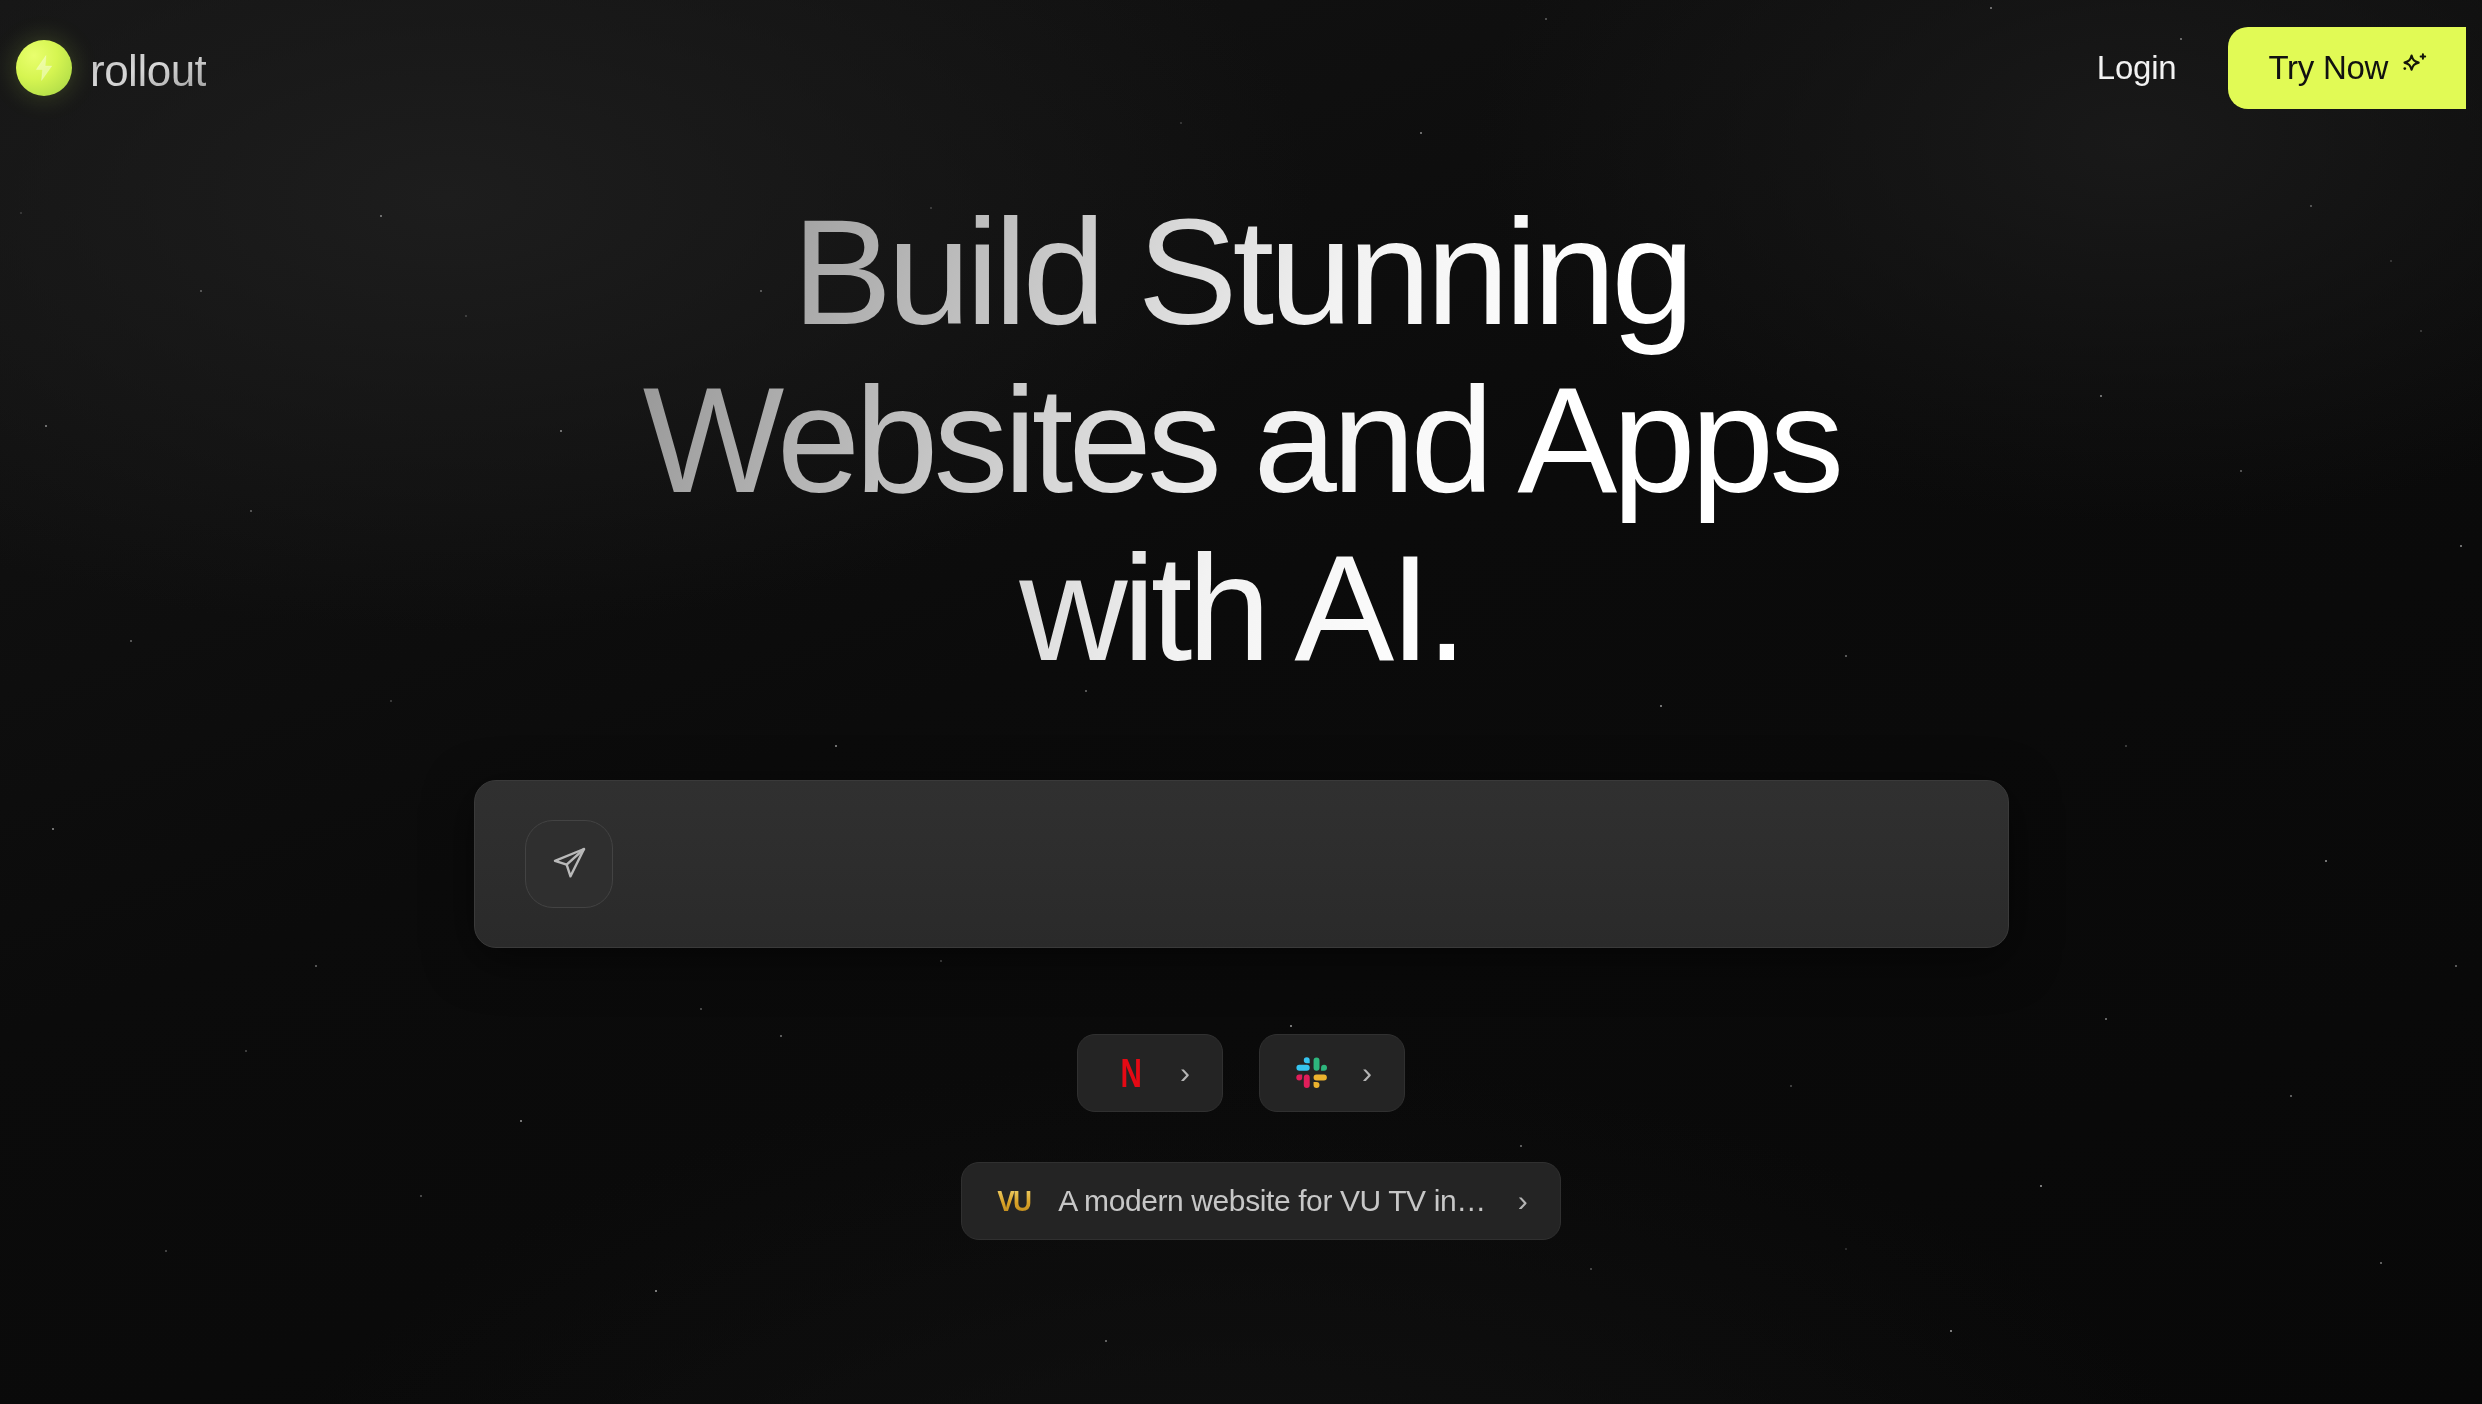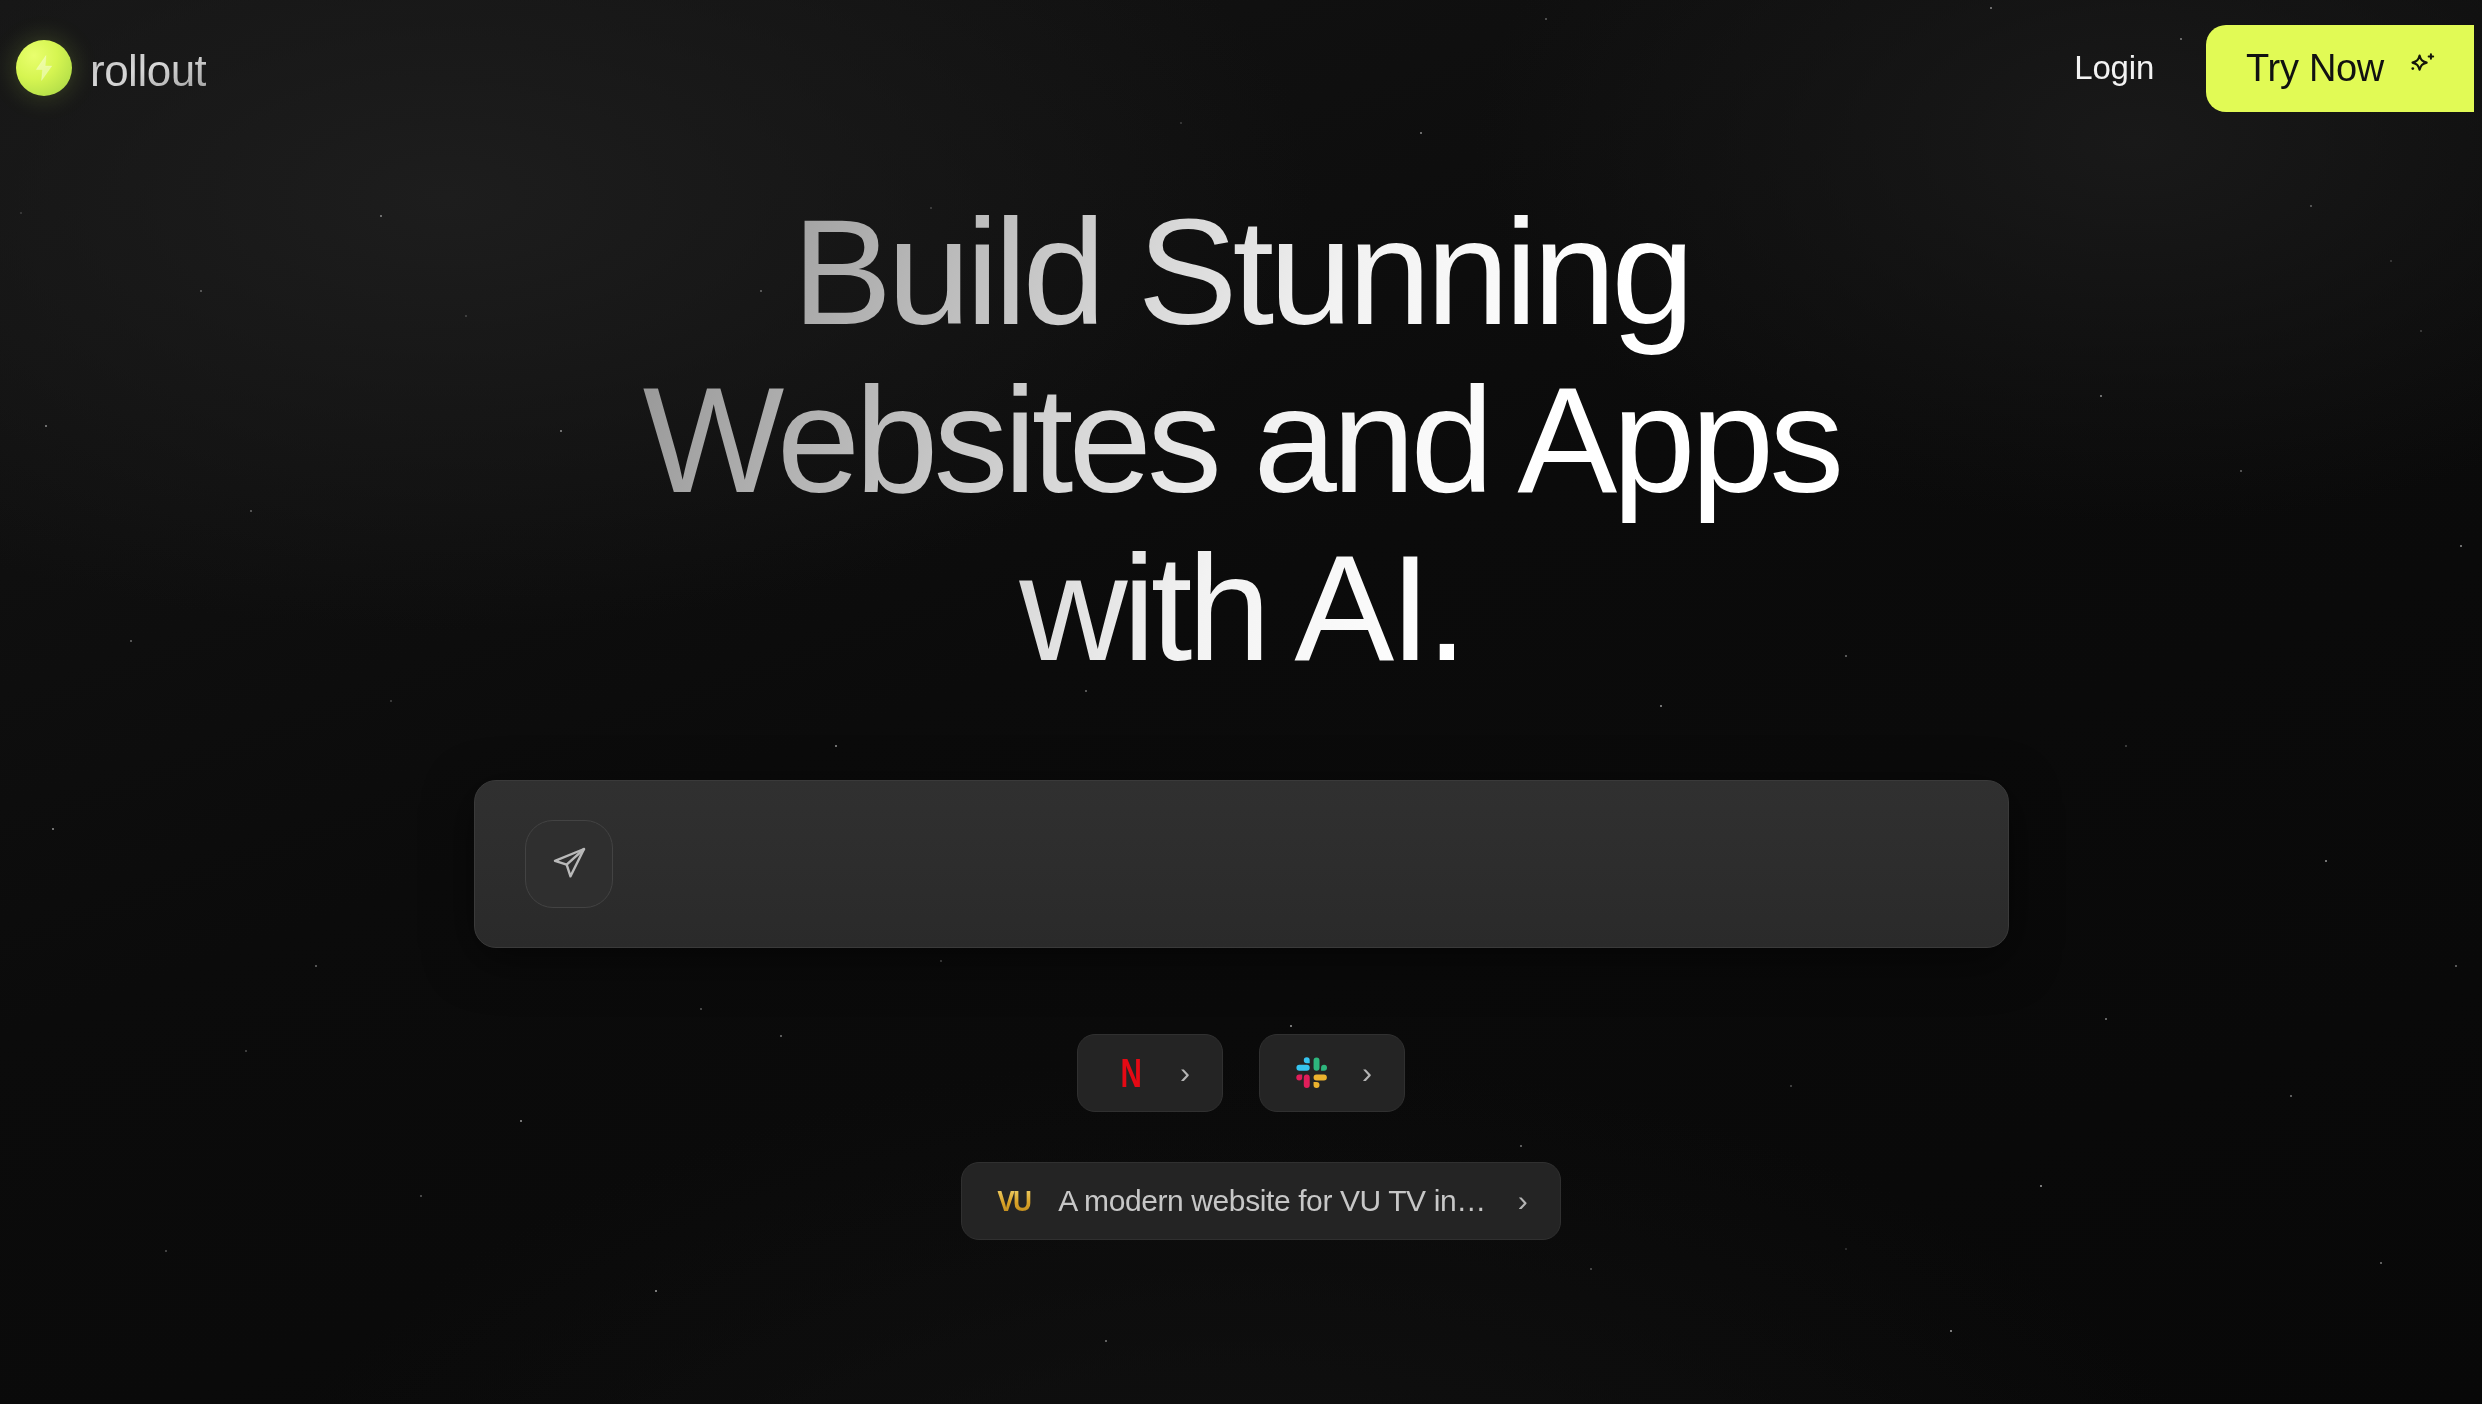--- a/index.html
+++ b/index.html
@@ -70,37 +70,37 @@
     letter-spacing: -0.5px;
     background: linear-gradient(160deg, #b9b9b9 0%, #d8d8d8 45%, #9c9c9c 100%);
     -webkit-background-clip: text;
     background-clip: text;
     color: transparent;
   }
   #header-actions {
     display: flex;
     align-items: center;
     gap: 52px;
-    padding-right: 8px;
+    padding-right: 16px;
     margin-left: 16px;
   }
   #login-link {
     font-size: 33px;
     color: #f2f2f2;
     letter-spacing: -0.2px;
     cursor: pointer;
     font-weight: 400;
   }
   #try-now-button {
     display: flex;
     align-items: center;
-    gap: 20px;
+    gap: 8px;
     background: #e1fa55;
     color: #111111;
-    font-size: 38px;
+    font-size: 33px;
     font-weight: 500;
     letter-spacing: -0.3px;
     padding: 22px 36px 22px 40px;
     border: none;
     border-radius: 20px 0 0 20px;
     cursor: pointer;
     font-family: "Liberation Sans", sans-serif;
     margin-right: 0;
     min-width: 180px;
   }

